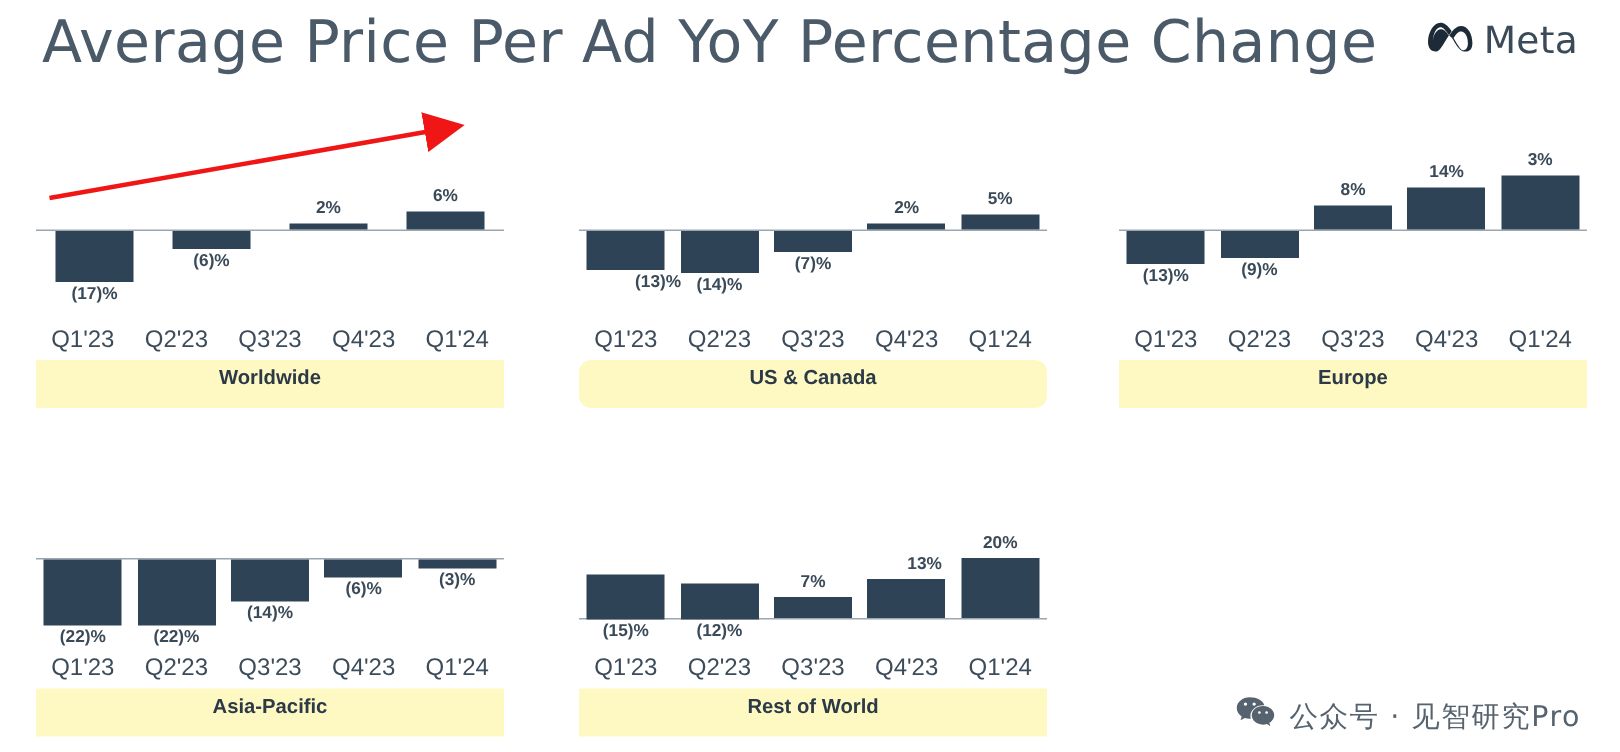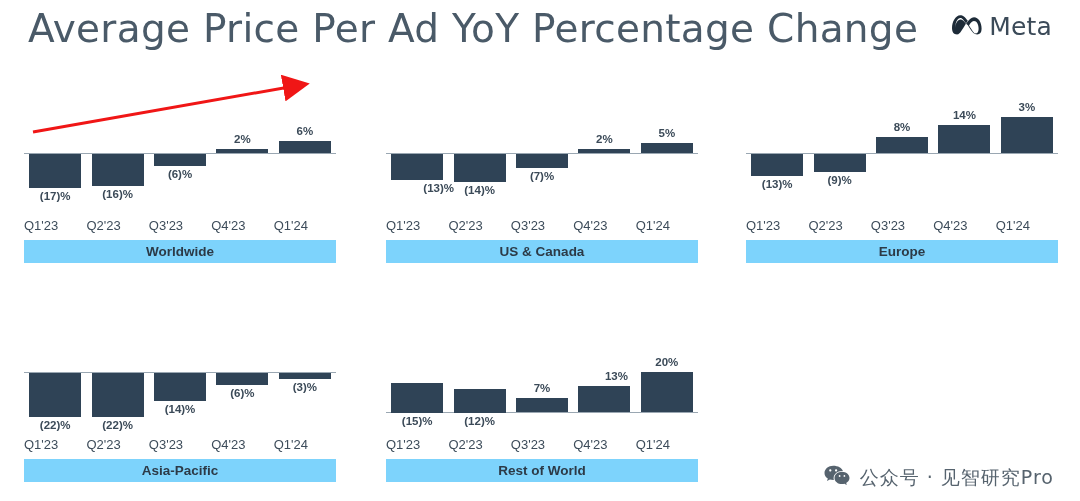--- a/index.html
+++ b/index.html
@@ -47,28 +47,28 @@
   }
   .vlabel{
     position:absolute;left:50%;transform:translateX(-50%);
     font-size:11.5px;font-weight:bold;color:#3b4a58;white-space:nowrap;
     font-family:"Liberation Sans", sans-serif;
   }
   .xaxis{
     position:absolute;left:0;right:0;display:flex;
   }
   .xtick{
-    flex:1;text-align:left;font-size:13px;color:#3d4c5a;
+    flex:1;text-align:center;font-size:16px;color:#3d4c5a;
     font-family:"Liberation Sans", sans-serif;
   }
   .region{
     position:absolute;left:0;right:0;
-    background:#7dd3fc;color:#2c3a47;
+    background:#fef9c3;color:#2c3a47;
     font-size:13.5px;font-weight:bold;text-align:center;
-    line-height:23px;height:23px;
+    line-height:23px;height:32px;
     font-family:"Liberation Sans", sans-serif;
   }
   
   #trend-arrow{position:absolute;left:20px;top:72px;}
   
   #watermark{
     position:absolute;right:26px;bottom:10px;
     display:flex;align-items:center;gap:10px;
     color:#56636e;font-size:19px;
     font-family:"DejaVu Sans", sans-serif;
@@ -103,24 +103,20 @@
 
 <div class="panel" id="panel-0" style="left:24px;top:106px;width:312px;height:157px;">
   <div class="plot" style="height:112px;">
     <div class="axis-line" style="top:47px;"></div>
     <div class="bars">
       <div class="barcell">
         <div class="bar" style="top:48px;height:34px;"></div>
         <div class="vlabel" style="top:84px;">(17)%</div>
       </div>
       <div class="barcell">
-        <div class="bar" style="top:48px;height:32px;"></div>
-        <div class="vlabel" style="top:82px;">(16)%</div>
-      </div>
-      <div class="barcell">
         <div class="bar" style="top:48px;height:12px;"></div>
         <div class="vlabel" style="top:62px;">(6)%</div>
       </div>
       <div class="barcell">
         <div class="bar" style="top:43px;height:4px;"></div>
         <div class="vlabel" style="top:27px;">2%</div>
       </div>
       <div class="barcell">
         <div class="bar" style="top:35px;height:12px;"></div>
         <div class="vlabel" style="top:19px;">6%</div>
@@ -163,21 +159,21 @@
       </div>
     </div>
   </div>
   <div class="xaxis" style="top:112px;">
     <div class="xtick">Q1'23</div>
     <div class="xtick">Q2'23</div>
     <div class="xtick">Q3'23</div>
     <div class="xtick">Q4'23</div>
     <div class="xtick">Q1'24</div>
   </div>
-  <div class="region" style="top:134px;">US &amp; Canada</div>
+  <div class="region" style="top:134px;border-radius:8px;">US &amp; Canada</div>
 </div>
 
 <div class="panel" id="panel-2" style="left:746px;top:106px;width:312px;height:157px;">
   <div class="plot" style="height:112px;">
     <div class="axis-line" style="top:47px;"></div>
     <div class="bars">
       <div class="barcell">
         <div class="bar" style="top:48px;height:22px;"></div>
         <div class="vlabel" style="top:72px;">(13)%</div>
       </div>

